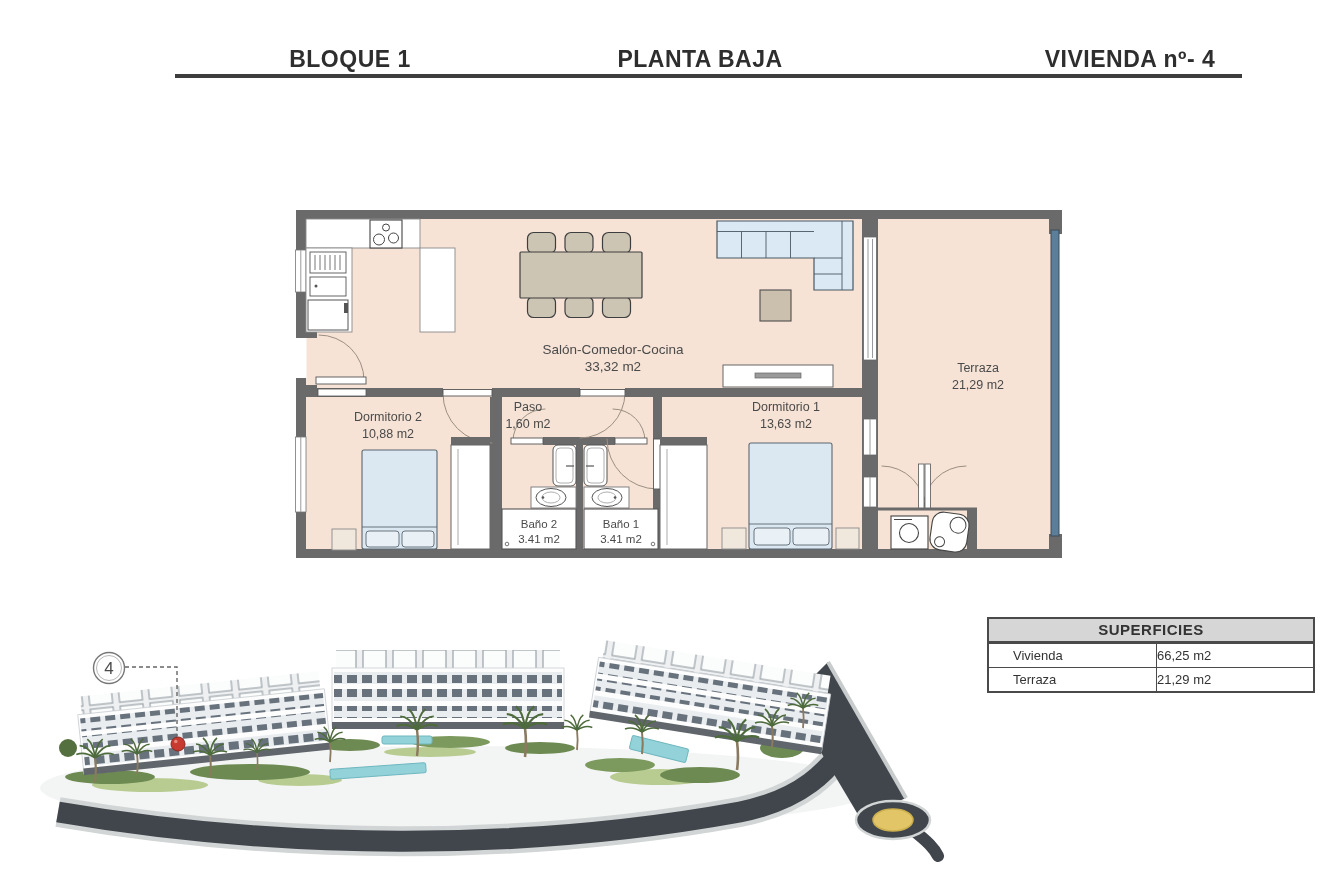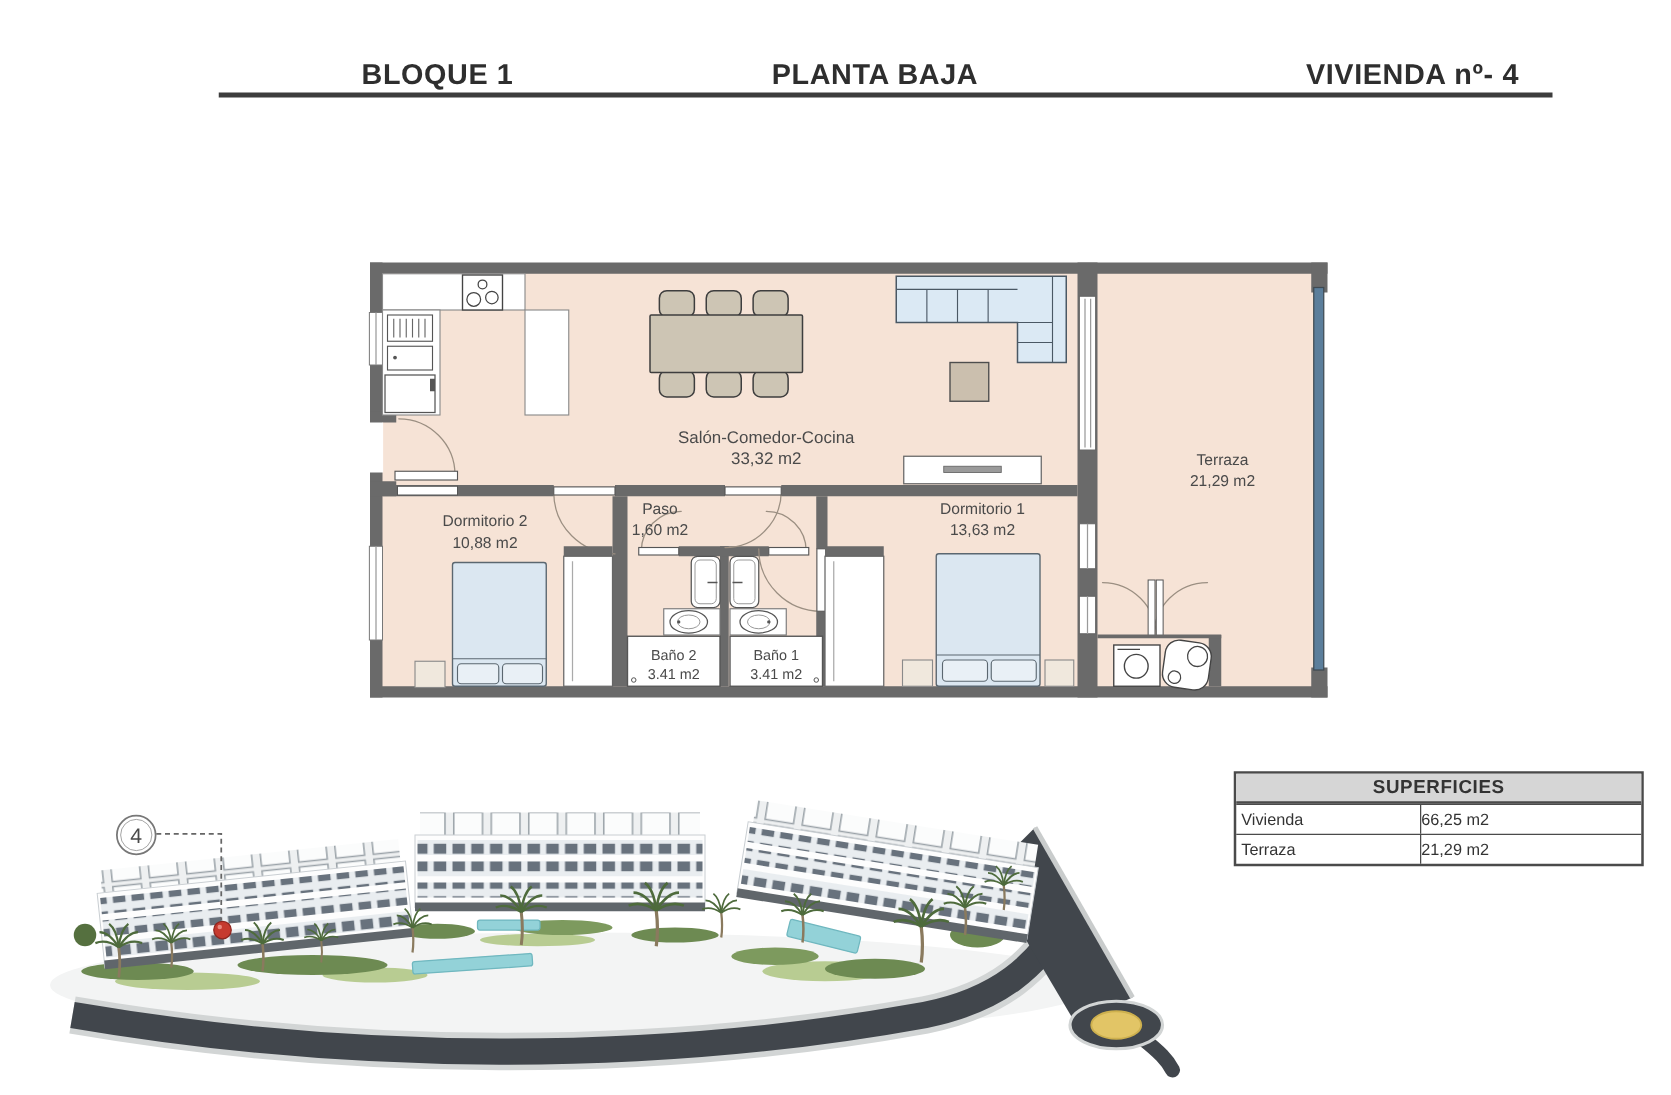--- a/index.html
+++ b/index.html
@@ -12,21 +12,21 @@
   
   .plan-svg{position:absolute;left:0;top:0;}
   .plan-svg text{font-family:"Liberation Sans", sans-serif;fill:#4a4a4a;}
   
   .sup-table{position:absolute;left:975px;top:617px;width:324px;border:2px solid #4a4a4a;
              background:#ffffff;color:#333;margin-left:12px;}
   .sup-head{height:22px;line-height:22px;text-align:center;background:#d6d6d6;
             font-weight:bold;font-size:15px;border-bottom:2px solid #4a4a4a;letter-spacing:.5px;}
   .sup-row{display:flex;height:23px;line-height:23px;font-size:13px;border-top:1.5px solid #4a4a4a;}
   .sup-row:first-of-type{border-top:none;}
-  .sup-label{flex:0 0 143px;padding-left:4px;border-right:1.5px solid #4a4a4a;}
+  .sup-label{flex:0 0 143px;padding-left:24px;border-right:1.5px solid #4a4a4a;}
   .sup-value{flex:1;text-align:left;}
 </style>
 </head>
 <body>
 
 <div class="page">
 
   <div class="hdr-label" style="left:255px;width:190px;">BLOQUE 1</div>
   <div class="hdr-label" style="left:605px;width:190px;">PLANTA BAJA</div>
   <div class="hdr-label" style="left:1020px;width:220px;">VIVIENDA nº- 4</div>

